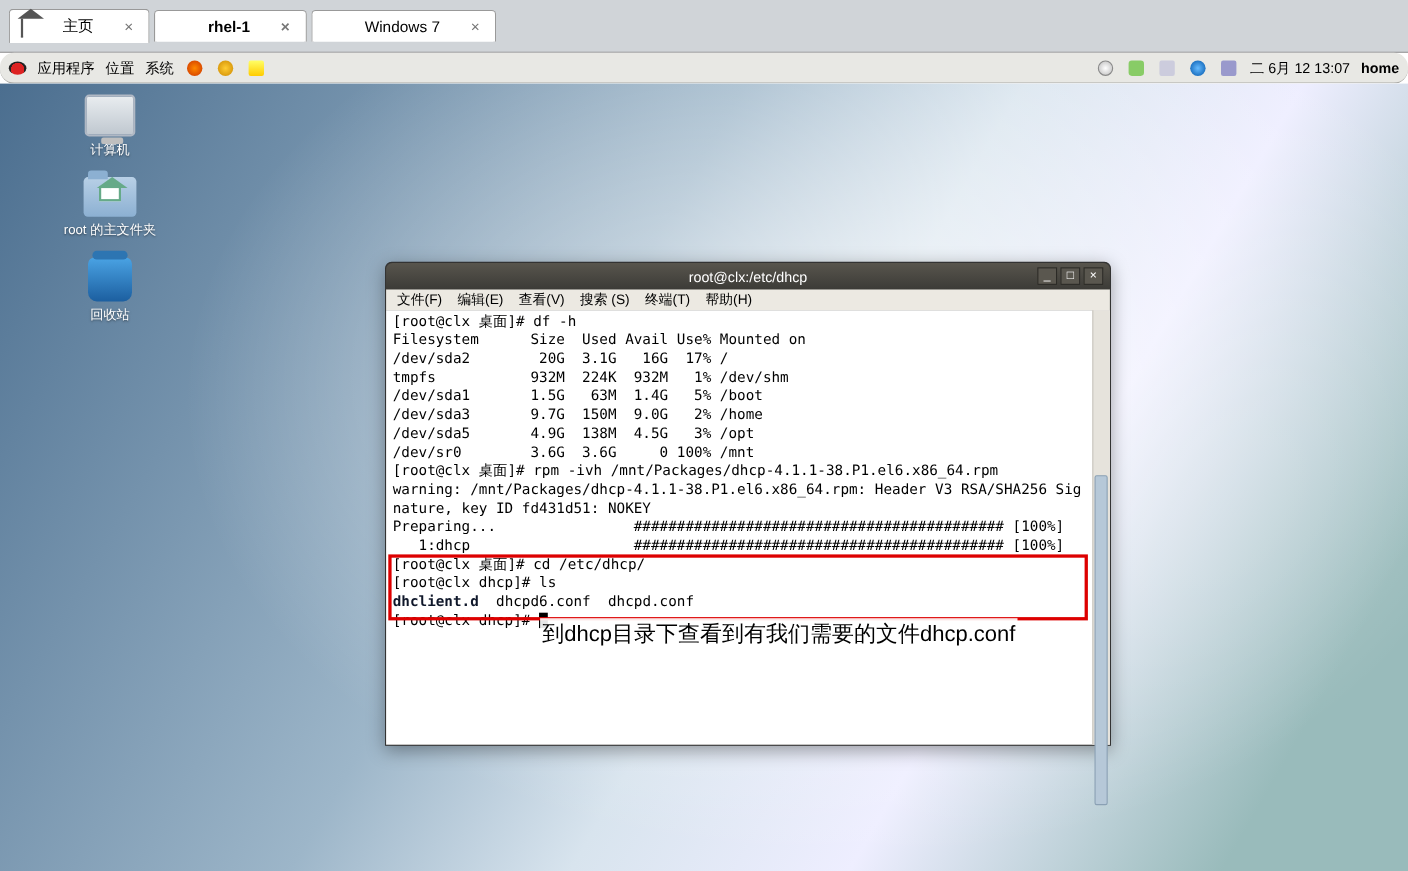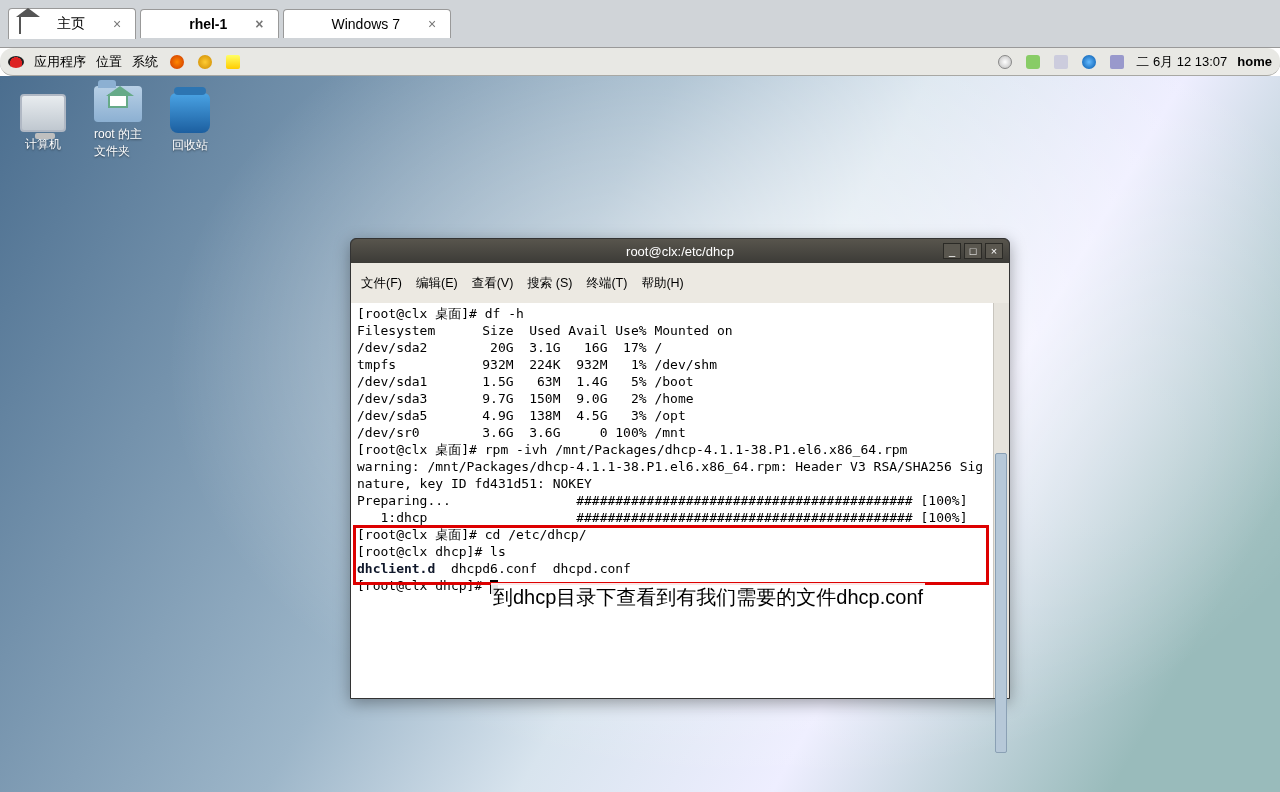--- a/index.html
+++ b/index.html
@@ -21,37 +21,37 @@
   .rh-hat { width:16px;height:12px;background: radial-gradient(circle at 50% 60%, #d22 55%, #222 58%); border-radius:50%; }
   .guest-top .spacer { flex:1; }
   .sys-icon { width:14px;height:14px;border-radius:50%;display:inline-block;margin:0 2px; }
 
   
   .desktop { position:absolute; left:0; top:76px; right:0; bottom:0;
     background:
       radial-gradient(ellipse 1000px 700px at 60% 40%, rgba(255,255,255,.7), rgba(120,170,200,0) 60%),
       linear-gradient(120deg,#4b6e8f 0%,#9db6c9 40%,#d8e4ee 55%,#eef 70%,#9bb 90%);
   }
-  .desk-icons { position:absolute; left:20px; top:10px; display:flex; flex-direction:row; gap:28px; width:160px; align-items:center; }
+  .desk-icons { position:absolute; left:20px; top:10px; display:flex; flex-direction:column; gap:16px; width:160px; align-items:center; }
   .desk-item { display:flex;flex-direction:column;align-items:center;gap:4px;color:#fff;text-shadow:0 1px 2px #0008;font-size:12px; }
   .comp-icon { width:46px;height:38px;background:linear-gradient(#e8ecef,#c0c8d0);border:2px solid #b0b8c4;border-radius:4px;position:relative; }
   .comp-icon:after { content:'';position:absolute;left:13px;bottom:-9px;width:20px;height:6px;background:#bfbfbf;border-radius:2px; }
   .folder-icon { width:48px;height:36px;background:linear-gradient(#b8d0e6,#8cb0d2);border-radius:4px;position:relative; }
   .folder-icon:before { content:'';position:absolute;left:4px;top:-6px;width:18px;height:8px;background:#8cb0d2;border-radius:3px 3px 0 0; }
   .home-badge { position:absolute;left:14px;top:8px;width:20px;height:14px;background:#fff;border:2px solid #6a8; }
   .home-badge:before { content:'';position:absolute;left:-4px;top:-10px;border-left:14px solid transparent;border-right:14px solid transparent;border-bottom:10px solid #6a8; }
   .trash-icon { width:40px;height:40px;background:linear-gradient(#4aa3e4,#1c5fa0);border-radius:6px 6px 8px 8px;position:relative; }
   .trash-icon:before { content:'';position:absolute;top:-6px;left:4px;right:4px;height:8px;background:#2d75b2;border-radius:4px; }
 
   
   .termwin { position:absolute; left:310px; top:162px; width:660px; background:#3c3b37; border:1px solid #333; border-radius:6px 6px 0 0; box-shadow:0 4px 16px rgba(0,0,0,.35);margin-left:40px; }
   .term-title { height:24px; background:linear-gradient(#58554d,#3c3b37); color:#fff; display:flex; align-items:center; justify-content:center; position:relative; font-size:13px; border-radius:6px 6px 0 0; }
   .term-ctrls { position:absolute; right:6px; display:flex; gap:3px; }
   .term-ctrls span { width:18px;height:16px;display:flex;align-items:center;justify-content:center;background:#5a574f;border:1px solid #2b2a26;color:#fff;font-size:11px;cursor:pointer; }
-  .term-menu { height:40px; background:#ece9e2; display:flex;align-items:center;gap:14px;padding:0 10px;font-size:12.5px; }
+  .term-menu { height:19px; background:#ece9e2; display:flex;align-items:center;gap:14px;padding:0 10px;font-size:12.5px; }
   .term-body { background:#fff; position:relative; padding:2px 2px 2px 6px; }
   .term-body pre { font-family:"DejaVu Sans Mono","Liberation Mono",monospace; font-size:13px; line-height:17px; white-space:pre; color:#000; }
   .term-scroll { position:absolute;right:0;top:0;bottom:0;width:16px;background:#e6e3dc;border-left:1px solid #c8c5be; }
   .term-thumb { position:absolute;right:2px;top:150px;width:12px;height:300px;background:#b6c8d8;border:1px solid #8aa0b4;border-radius:2px; }
   .redbox { position:absolute; border:3px solid #d00; background:transparent; pointer-events:none; }
   .blue-dir { color:#0f172a; font-weight:bold; }
 
   .annot { position:absolute; font-size:20px; color:#000; background:rgba(255,255,255,.9); padding:1px 2px; }
   .cursor-blk { display:inline-block;width:8px;height:14px;background:#000;vertical-align:middle; }
 </style>

